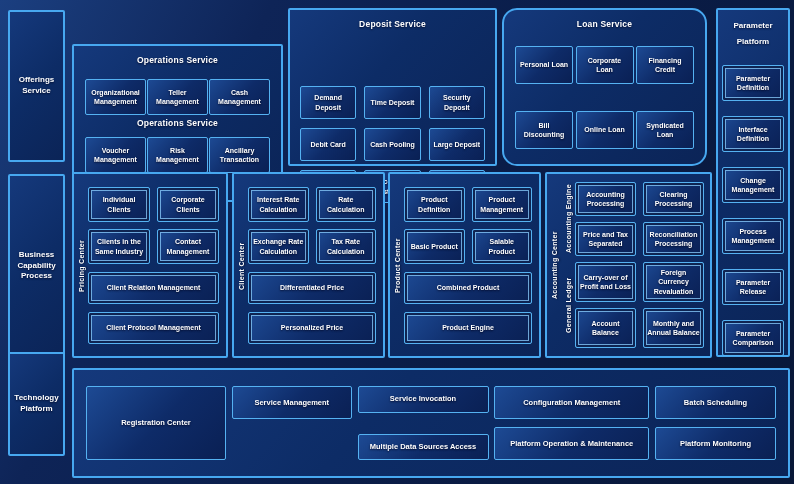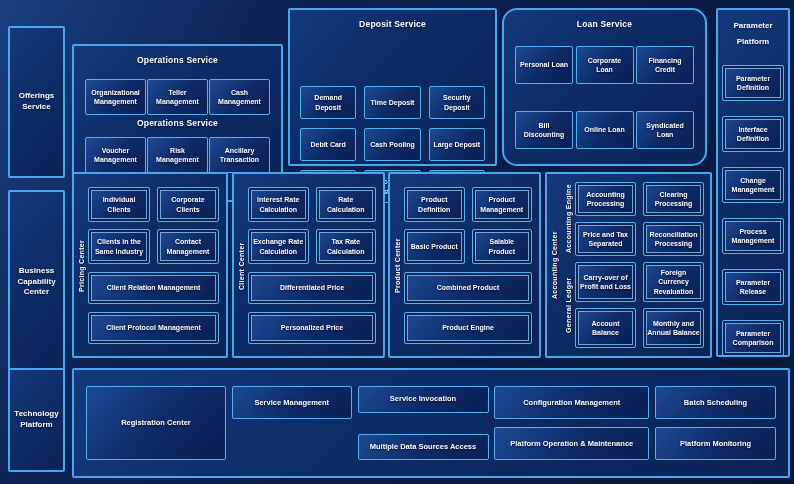--- a/index.html
+++ b/index.html
@@ -11,21 +11,20 @@
   .panel{
     position:absolute;box-sizing:border-box;border:2px solid #47a8f0;border-radius:2px;
     background:linear-gradient(133deg,#15397c 0%,#0d2c66 42%,#0b2457 100%);
   }
   .railbox{
     position:absolute;box-sizing:border-box;left:8px;width:57px;border:2px solid #47a8f0;border-radius:2px;
     background:linear-gradient(133deg,#15397c 0%,#0d2c66 50%,#0b2457 100%);
     display:flex;align-items:center;justify-content:center;text-align:center;
     font-size:8px;font-weight:bold;line-height:1.35;padding:2px;
     text-shadow:0 1px 2px rgba(0,0,25,.7);
-    margin-top:16px;
   }
   .title{
     text-align:center;font-size:8.5px;font-weight:bold;letter-spacing:.2px;
     text-shadow:0 1px 2px rgba(0,0,25,.7);
   }
   .box{
     box-sizing:border-box;border:1px solid #55b2f2;border-radius:2px;
     background:linear-gradient(133deg,#1d4a94 0%,#0e2b68 52%,#0a2054 100%);
     display:flex;align-items:center;justify-content:center;text-align:center;
     font-size:7px;font-weight:bold;line-height:1.3;padding:2px 3px;
@@ -74,21 +73,21 @@
   .tcol{display:flex;flex-direction:column;justify-content:space-between;height:74px;}
   .tcol .box{height:33px;font-size:7.5px;}
   .c1{width:120px;}.c2{width:131px;gap:21px;}.c3{width:121px;}.c4{width:155px;}
 </style>
 </head>
 <body>
 
 <div class="stage">
 
   <div class="railbox" style="top:10px;height:152px;">Offerings Service</div>
-  <div class="railbox" style="top:174px;height:184px;">Business Capability Center</div>
+  <div class="railbox" style="top:174px;height:184px;">Business Capability Process</div>
   <div class="railbox" style="top:352px;height:104px;">Technology Platform</div>
 
   <div class="panel p-ops">
     <div class="title" style="margin-bottom:14px;">Operations Service</div>
     <div class="ops-row">
       <div class="box">Organizational Management</div>
       <div class="box">Teller Management</div>
       <div class="box">Cash Management</div>
     </div>
     <div class="title" style="margin-top:3px;">Operations Service</div>

